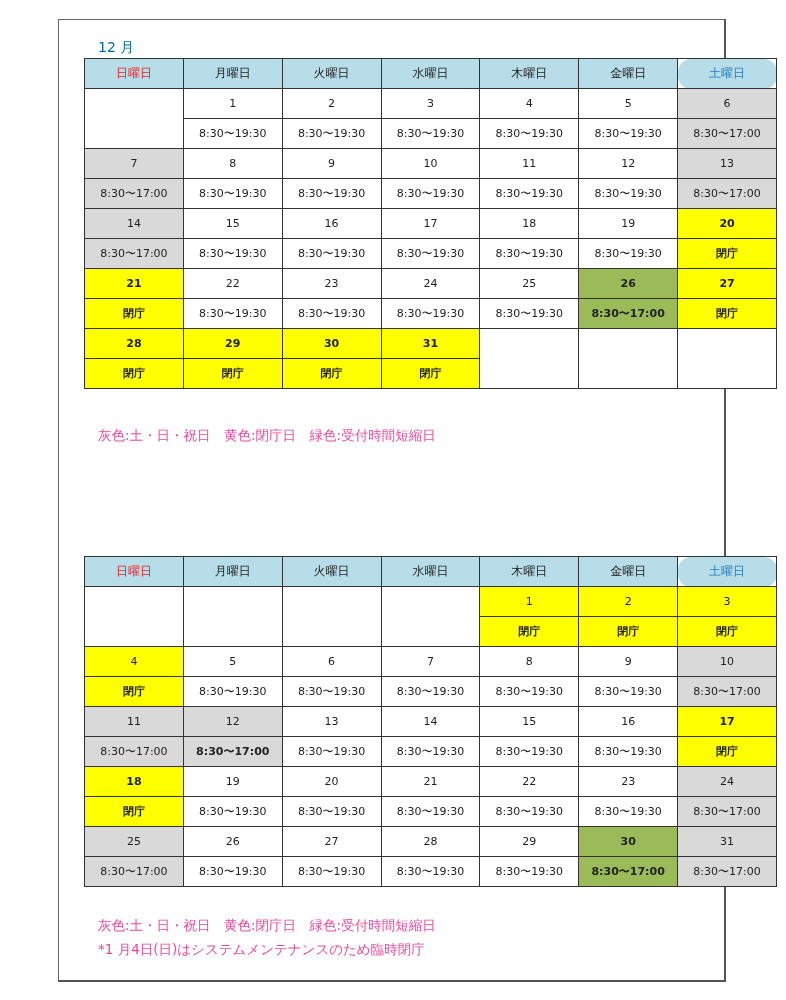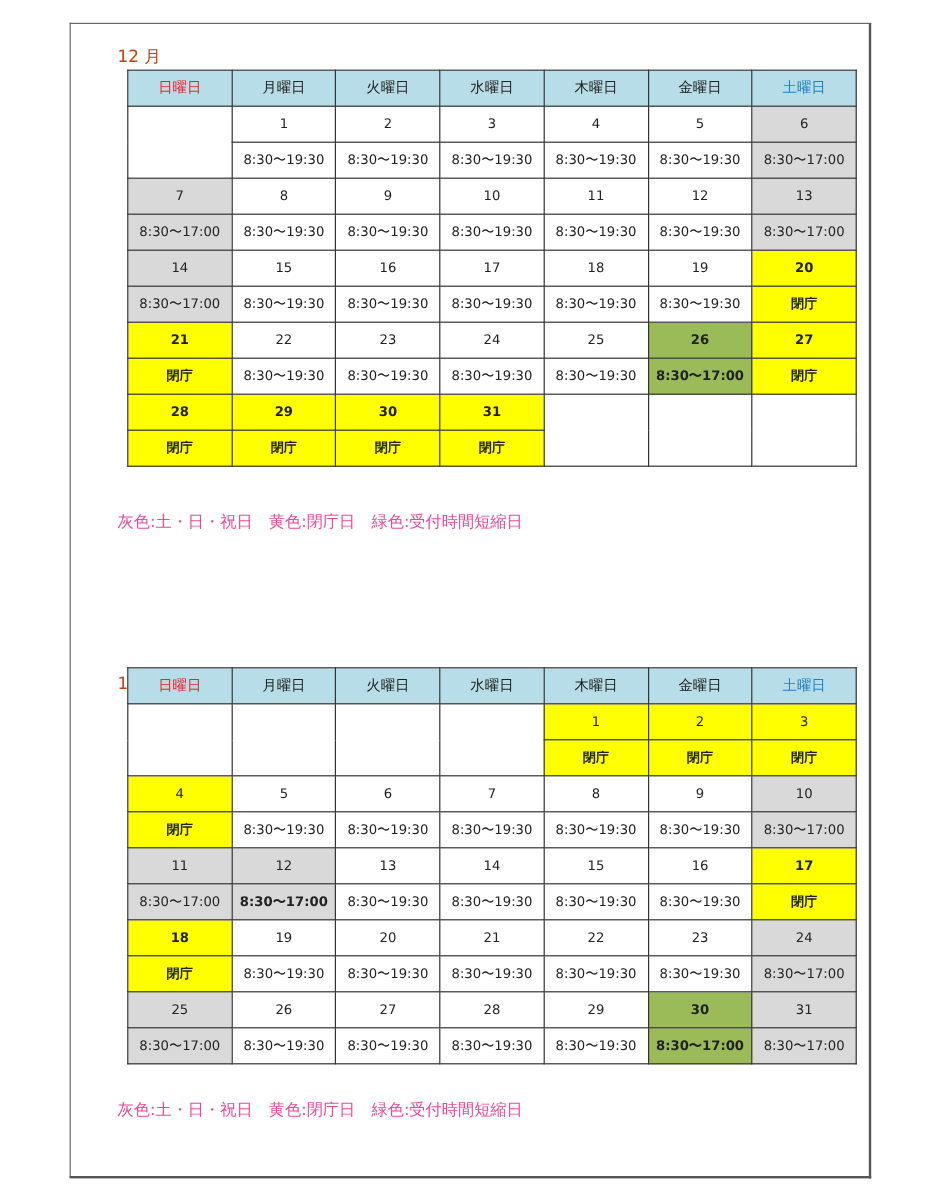--- a/index.html
+++ b/index.html
@@ -1,24 +1,24 @@
 <!DOCTYPE html>
 <html><head>
 <meta charset="utf-8">
 <style>
   html, body { margin:0; padding:0; background:#ffffff; }
   body { width:786px; height:1000px; position:relative; font-family:"DejaVu Sans", "Liberation Sans", sans-serif; color:#222; }
   .page { position:absolute; left:58px; top:19px; width:668px; height:963px; border:1px solid #666; border-right:2px solid #555; border-bottom:2px solid #555; box-sizing:border-box; background:#fff; }
-  .month-title { position:absolute; left:98px; font-size:14px; color:#c2410c; }
-  table.cal { position:absolute; left:106px; width:608px; border-collapse:collapse; table-layout:fixed; }
+  .month-title { position:absolute; left:98px; font-size:14px; color:#0369a1; }
+  table.cal { position:absolute; left:84px; width:693px; border-collapse:collapse; table-layout:fixed; }
   table.cal th, table.cal td { border:1px solid #333; height:29px; text-align:center; vertical-align:middle; font-size:11px; padding:0; white-space:nowrap; }
   table.cal th { background:#B7DDE8; font-weight:normal; font-size:12px; height:29px; }
   table.cal { border:1.5px solid #333; }
   th.sun { color:#E8262A; }
-  th.sat { color:#1F7FC4; }
+  th.sat { color:#1F7FC4;border-radius:13px; }
   td.gray { background:#D9D9D9; }
   td.yellow { background:#FFFF00; }
   td.green { background:#9BBB59; }
   td.bold { font-weight:bold; font-size:12px; }
   td.white { background:#fff; }
   .legend { position:absolute; left:98px; font-size:13.5px; color:#ec4899; line-height:24px; }
 </style>
 </head>
 <body>
 
@@ -227,13 +227,14 @@
         <td class="white">8:30〜19:30</td>
         <td class="white">8:30〜19:30</td>
         <td class="white">8:30〜19:30</td>
         <td class="green bold">8:30〜17:00</td>
         <td class="gray">8:30〜17:00</td>
       </tr>
     </tbody>
 </table>
 <div class="legend" style="top:913px;">
   <div>灰色:土・日・祝日　黄色:閉庁日　緑色:受付時間短縮日</div>
+  <div>*1 月4日(日)はシステムメンテナンスのため臨時閉庁</div>
 </div>
 
 </body></html>

